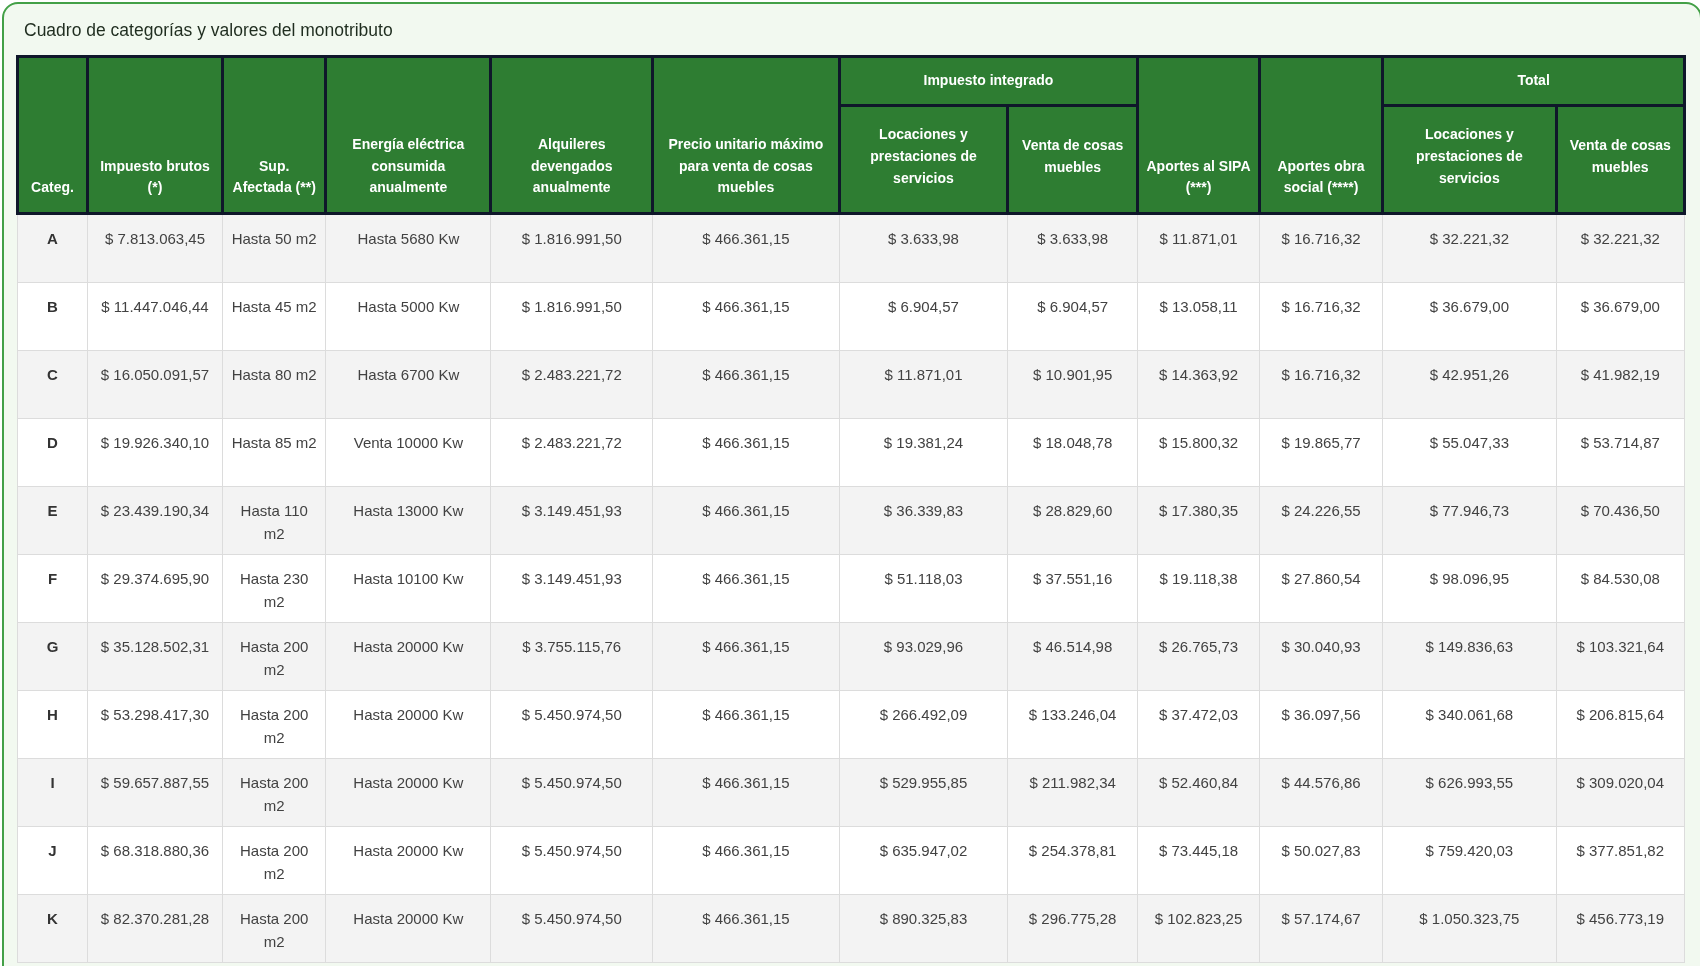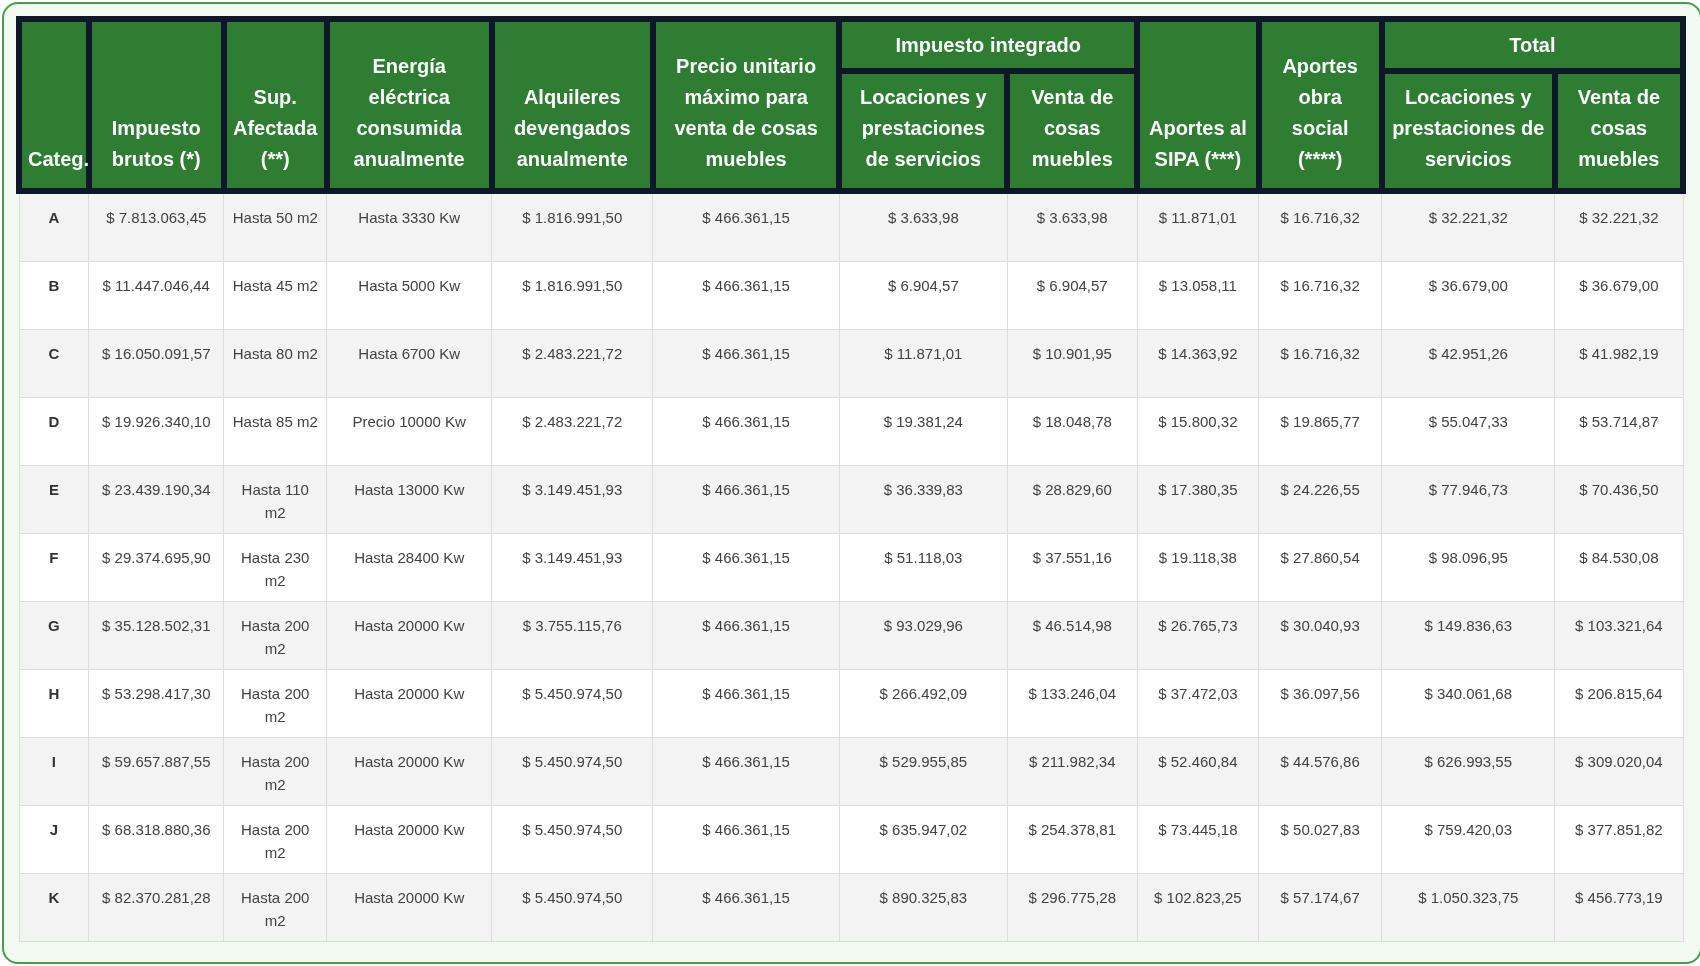--- a/index.html
+++ b/index.html
@@ -25,26 +25,26 @@
     font-weight: 400;
   }
   table.monotributo {
     width: 100%;
     border-collapse: collapse;
     table-layout: fixed;
   }
   th {
     background: #2e7d32;
     color: #ffffff;
-    font-size: 20px;
+    font-size: 14px;
     font-weight: bold;
     line-height: 1.55;
     text-align: center;
     vertical-align: bottom;
-    border: 6px solid #0f172a;
+    border: 3px solid #0f172a;
     padding: 8px 6px 13px 6px;
   }
   th.th-group {
     vertical-align: middle;
     height: 34px;
     padding: 6px;
   }
   th.th-sub {
     vertical-align: middle;
     height: 84px;
@@ -61,20 +61,21 @@
     background: #ffffff;
     overflow: hidden;
   }
   tbody tr:nth-child(odd) td { background: #f3f3f3; }
   td.cat { font-weight: bold; color: #333333; }
 </style>
 </head>
 <body>
 
 <div class="widget">
+  <div class="widget-title">Cuadro de categorías y valores del monotributo</div>
 
   <table class="monotributo">
     <colgroup>
       <col style="width:4.2%">
       <col style="width:8.1%">
       <col style="width:6.2%">
       <col style="width:9.9%">
       <col style="width:9.7%">
       <col style="width:11.2%">
       <col style="width:10.1%">
@@ -102,21 +103,21 @@
         <th class="th-sub">Venta de cosas muebles</th>
         <th class="th-sub">Locaciones y prestaciones de servicios</th>
         <th class="th-sub">Venta de cosas muebles</th>
       </tr>
     </thead>
     <tbody id="table-body">
         <tr>
           <td class="cat">A</td>
           <td>$ 7.813.063,45</td>
           <td>Hasta 50 m2</td>
-          <td>Hasta 3330 Kw</td>
+          <td>Hasta 5680 Kw</td>
           <td>$ 1.816.991,50</td>
           <td>$ 466.361,15</td>
           <td>$ 3.633,98</td>
           <td>$ 3.633,98</td>
           <td>$ 11.871,01</td>
           <td>$ 16.716,32</td>
           <td>$ 32.221,32</td>
           <td>$ 32.221,32</td>
         </tr>
         <tr>
@@ -144,21 +145,21 @@
           <td>$ 10.901,95</td>
           <td>$ 14.363,92</td>
           <td>$ 16.716,32</td>
           <td>$ 42.951,26</td>
           <td>$ 41.982,19</td>
         </tr>
         <tr>
           <td class="cat">D</td>
           <td>$ 19.926.340,10</td>
           <td>Hasta 85 m2</td>
-          <td>Precio 10000 Kw</td>
+          <td>Venta 10000 Kw</td>
           <td>$ 2.483.221,72</td>
           <td>$ 466.361,15</td>
           <td>$ 19.381,24</td>
           <td>$ 18.048,78</td>
           <td>$ 15.800,32</td>
           <td>$ 19.865,77</td>
           <td>$ 55.047,33</td>
           <td>$ 53.714,87</td>
         </tr>
         <tr>
@@ -172,21 +173,21 @@
           <td>$ 28.829,60</td>
           <td>$ 17.380,35</td>
           <td>$ 24.226,55</td>
           <td>$ 77.946,73</td>
           <td>$ 70.436,50</td>
         </tr>
         <tr>
           <td class="cat">F</td>
           <td>$ 29.374.695,90</td>
           <td>Hasta 230 m2</td>
-          <td>Hasta 28400 Kw</td>
+          <td>Hasta 10100 Kw</td>
           <td>$ 3.149.451,93</td>
           <td>$ 466.361,15</td>
           <td>$ 51.118,03</td>
           <td>$ 37.551,16</td>
           <td>$ 19.118,38</td>
           <td>$ 27.860,54</td>
           <td>$ 98.096,95</td>
           <td>$ 84.530,08</td>
         </tr>
         <tr>

